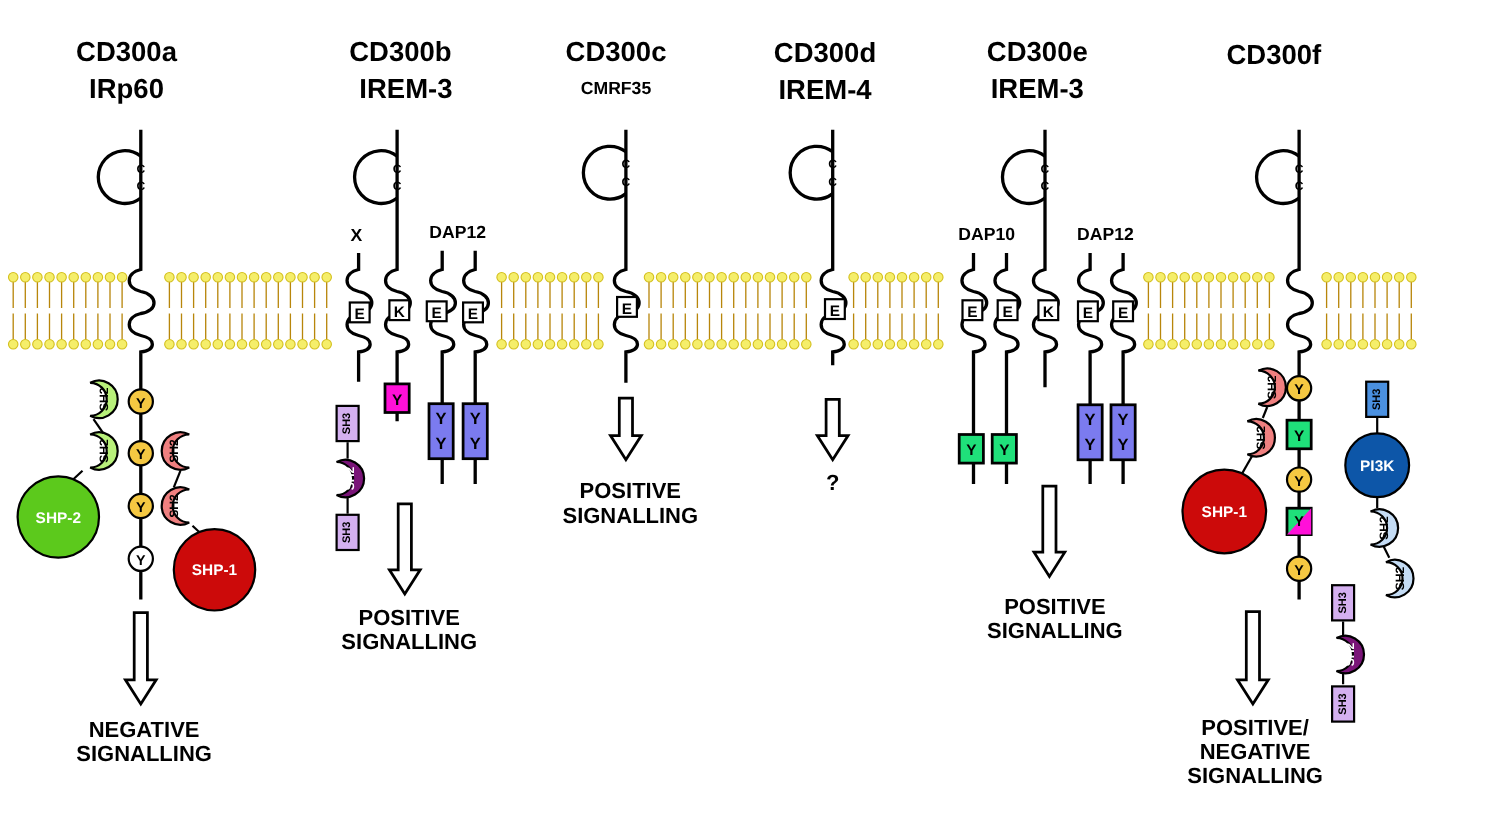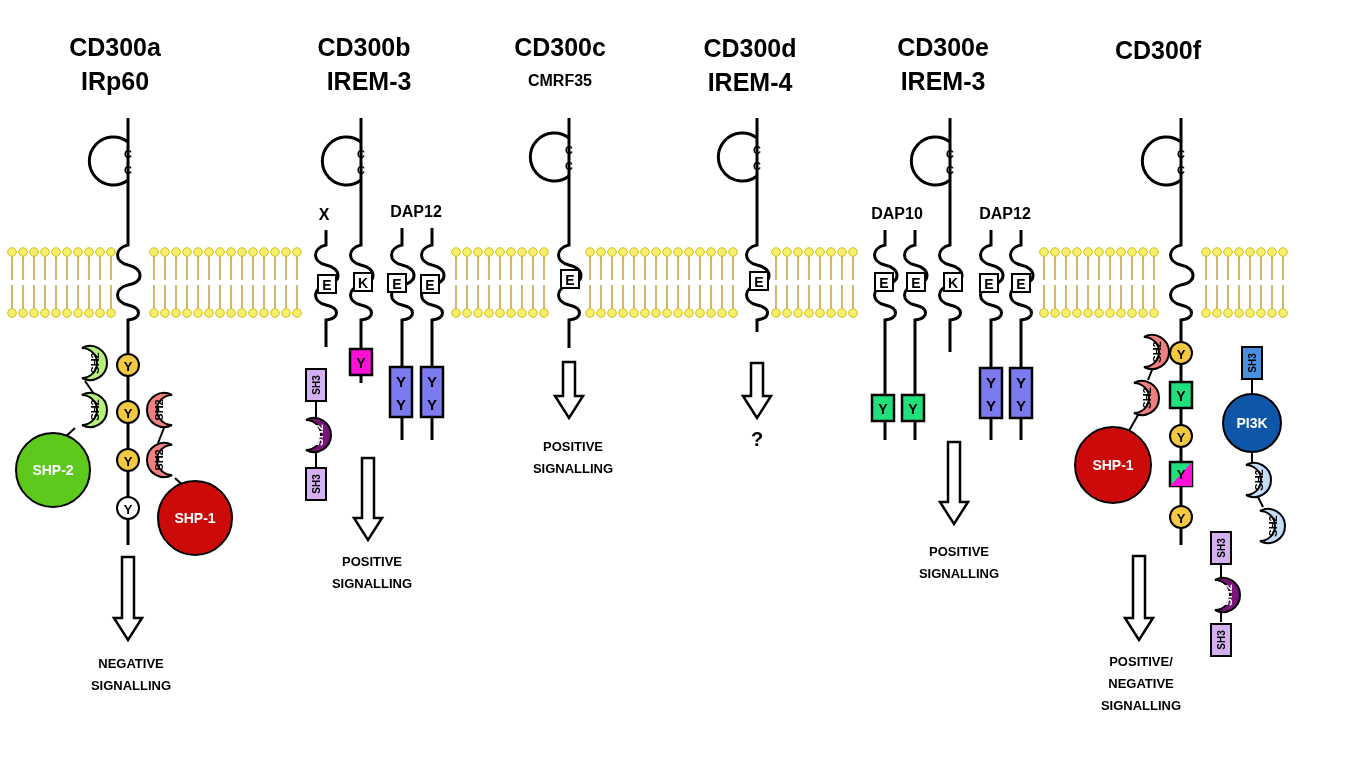--- a/index.html
+++ b/index.html
@@ -1,19 +1,19 @@
 <!DOCTYPE html>
 <html><head>
 <meta charset="utf-8">
 <style>
   html,body{margin:0;padding:0;background:#fff;}
   body{width:1364px;height:758px;position:relative;overflow:hidden;font-family:"Liberation Sans",sans-serif;}
   #stage{position:absolute;left:0;top:0;width:1364px;height:592px;}
   .title{position:absolute;font-weight:bold;font-size:25px;color:#000;text-align:center;line-height:34px;width:200px;}
-  .sig{position:absolute;font-weight:bold;font-size:13px;color:#000;text-align:center;line-height:22px;width:200px;}
+  .sig{position:absolute;font-weight:bold;font-size:20px;color:#000;text-align:center;line-height:22px;width:200px;}
   .sub{position:absolute;font-weight:bold;font-size:16px;color:#000;text-align:center;width:80px;}
   svg text{font-family:"Liberation Sans",sans-serif;}
 </style>
 </head>
 <body>
 
 <div id="stage">
 
   <div class="title" style="left:15px;top:30px;">
     <div>CD300a</div>

